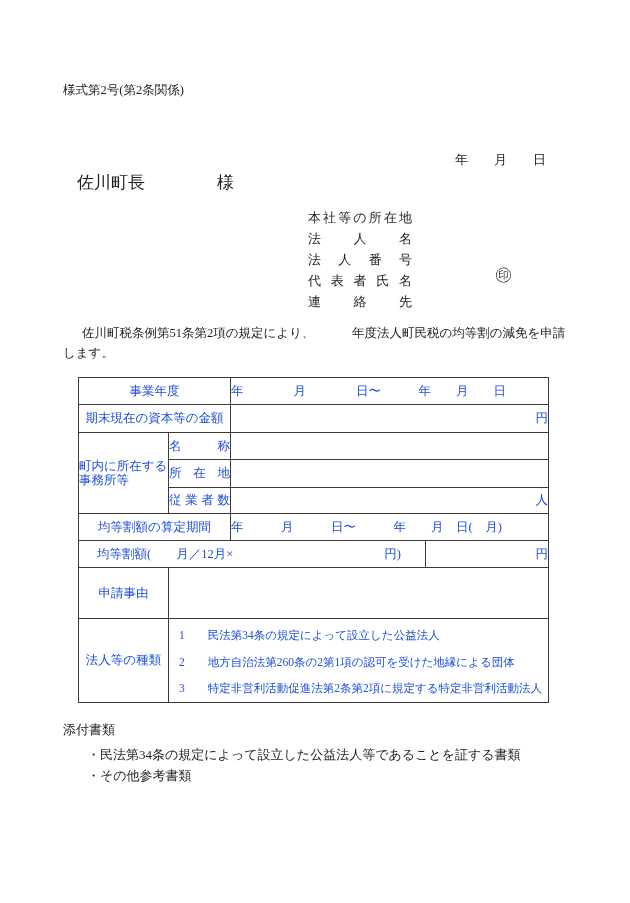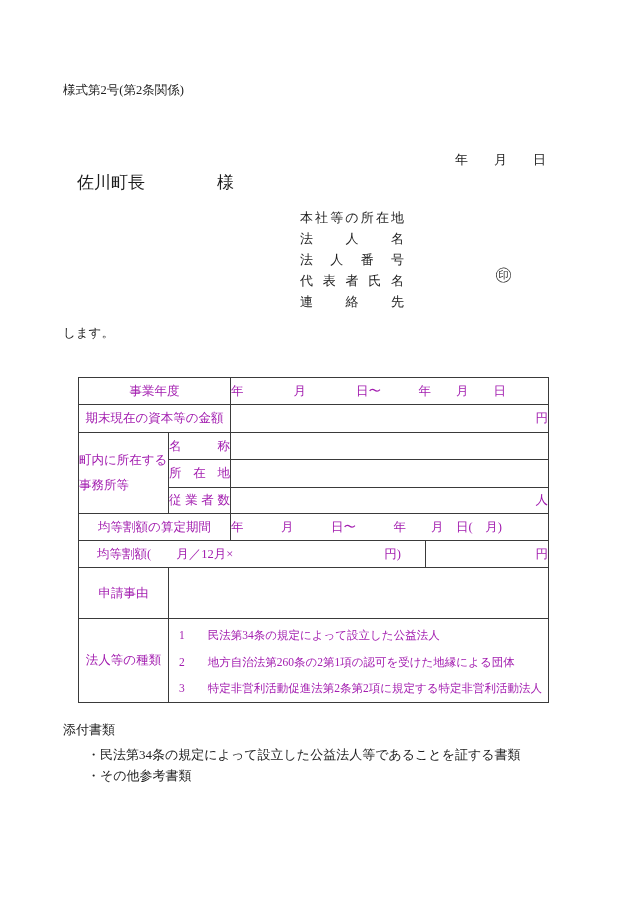--- a/index.html
+++ b/index.html
@@ -12,38 +12,38 @@
   .page { position:relative; width:630px; height:903px; background:#ffffff; overflow:hidden; }
   .abs { position:absolute; }
 
   .form-number { top:82px; left:63px; font-size:12.5px; }
   .doc-title { top:115px; left:0; width:630px; text-align:center; font-size:13px; letter-spacing:0.5px; }
   .date-line { top:151px; right:84px; font-size:13px; }
   .addressee-line { top:171px; left:77px; font-size:17px; }
   .honorific { margin-left:36px; }
 
   .applicant { top:209px; left:300px; font-size:13px; }
-  .applicant-row { height:21px; }
+  .applicant-row { height:21px;margin-left:8px; }
   .field-label {
     display:inline-block; width:104px;
     text-align:justify; text-align-last:justify;
   }
   .seal { position:absolute; left:195px; top:57px; font-size:17px; line-height:17px; }
 
   .body-text { top:323px; left:63px; width:512px; font-size:12.5px; line-height:20px; }
   .body-line1 { text-indent:19px; white-space:nowrap; }
 
   table.form-table {
     position:absolute; top:377px; left:78px;
     border-collapse:collapse; table-layout:fixed;
-    width:470px; font-size:12.5px; color:#a21caf;
+    width:470px; font-size:12.5px; color:#1d4ed8;
   }
   .form-table td { border:1px solid #3a3a3a; vertical-align:middle; padding:0; }
   .lbl { text-align:center; }
-  .grp-lbl { text-align:left; padding:0 6px; line-height:25px; }
+  .grp-lbl { text-align:left; padding:0 6px; line-height:14px; }
   .sub-lbl { text-align:justify; text-align-last:justify; padding:0 6px; }
   .val { white-space:nowrap; overflow:hidden; }
   .date-val { padding-left:42px; }
   .yen-cell  { text-align:right; padding-right:11px; }
   .nin-cell  { text-align:right; padding-right:26px; }
   .levy-left { display:flex; justify-content:space-between; align-items:center; padding:0 24px 0 18px; white-space:nowrap; }
   .levy-yen  { text-align:right; padding-right:5px; }
   .type-items { font-size:11.5px; padding:3px 0 0 10px; line-height:26.5px; white-space:nowrap; }
 
   .r1 { height:27px; } .r2 { height:28px; } .r3 { height:27px; }
@@ -80,20 +80,21 @@
     <div class="applicant-row">
       <span class="field-label">代表者氏名</span>
     </div>
     <div class="applicant-row">
       <span class="field-label">連絡先</span>
     </div>
     <span class="seal">㊞</span>
   </div>
 
   <div class="abs body-text">
+    <div class="body-line1">佐川町税条例第51条第2項の規定により、　　　年度法人町民税の均等割の減免を申請</div>
     <div class="body-line2">します。</div>
   </div>
 
   <table class="form-table">
     <colgroup>
       <col style="width:90px">
         <col style="width:62px">
         <col style="width:195px">
         <col style="width:123px">
     </colgroup>

